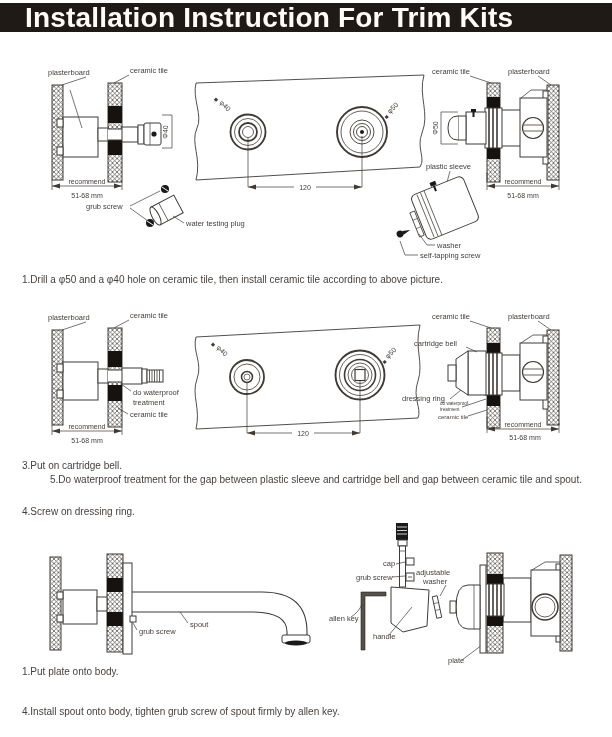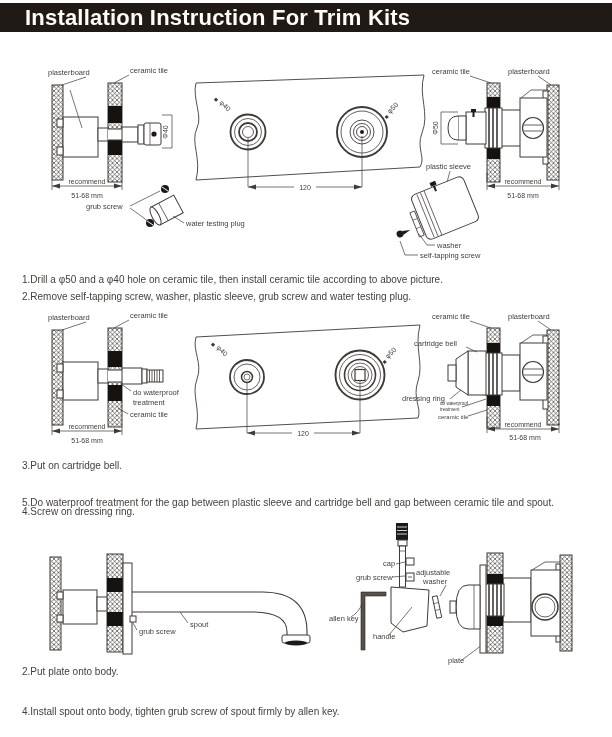--- a/index.html
+++ b/index.html
@@ -1,31 +1,31 @@
 <!DOCTYPE html>
 <html><head>
 <meta charset="utf-8">
 <style>
   html,body{margin:0;padding:0;background:#ffffff;}
   #page{position:relative;width:612px;height:737px;background:#ffffff;overflow:hidden;
         font-family:"Liberation Sans",sans-serif;}
   .header{position:absolute;left:0;top:3px;width:612px;height:29px;background:#201a16;
           display:flex;align-items:center;}
-  .header h1{margin:0 0 0 25px;font-size:22px;font-weight:bold;color:#fffdf6;
+  .header h1{margin:0 0 0 25px;font-size:28px;font-weight:bold;color:#fffdf6;
              font-family:"Liberation Sans",sans-serif;letter-spacing:0.2px;}
   svg{position:absolute;left:0;display:block;}
   #fig1{top:28px;} #fig2{top:303px;} #fig3{top:514px;}
   svg text{fill:#433d39;font-family:"Liberation Sans",sans-serif;}
   .lbl{font-size:7.5px;}
   .lblsm{font-size:6px;}
   .lblxs{font-size:4.6px;}
   .dim{font-size:7px;}
   .step{position:absolute;left:22px;font-size:10px;color:#453f3b;white-space:nowrap;}
   #s1{top:274px;} #s2{top:291px;}
-  #s3{top:460px;} #s4{top:506px;} #s5{top:497px;}
+  #s3{top:460px;} #s4{top:506px;} #s5{top:474px;margin-left:28px;}
   #s6{top:666px;} #s7{top:690px;} #s8{top:706px;}
 </style>
 </head>
 <body>
 
 <div id="page">
 
   <div class="header">
     <h1>Installation Instruction For Trim Kits</h1>
   </div>
@@ -354,20 +354,19 @@
         <path d="M489,70 V102 M493,70 V102 M497,70 V102 M501,70 V102" stroke-width="1.6"></path>
         <rect x="480" y="51" width="6" height="88" fill="#fff"></rect>
         <path d="M480,71 L468,71 Q456,71 456,93 Q456,115 468,115 L480,115 Z" fill="#fff"></path>
         <path d="M474,71 V115" stroke-width="0.7"></path>
         <rect x="450" y="87" width="6" height="12" fill="#fff"></rect>
       </g>
     </g>
   </svg>
 
   <div class="step" id="s1">1.Drill a φ50 and a φ40 hole on ceramic tile, then install ceramic tile according to above picture.</div>
-  <div class="step" id="s2">2.Remove self-tapping screw, washer, plastic sleeve, grub screw and water testing plug.</div>
   <div class="step" id="s3">3.Put on cartridge bell.</div>
   <div class="step" id="s4">4.Screw on dressing ring.</div>
   <div class="step" id="s5">5.Do waterproof treatment for the gap between plastic sleeve and cartridge bell and gap between ceramic tile and spout.</div>
-  <div class="step" id="s6">2.Put plate onto body.</div>
+  <div class="step" id="s6">1.Put plate onto body.</div>
   <div class="step" id="s8">4.Install spout onto body, tighten grub screw of spout firmly by allen key.</div>
 
 </div>
 
 </body></html>

